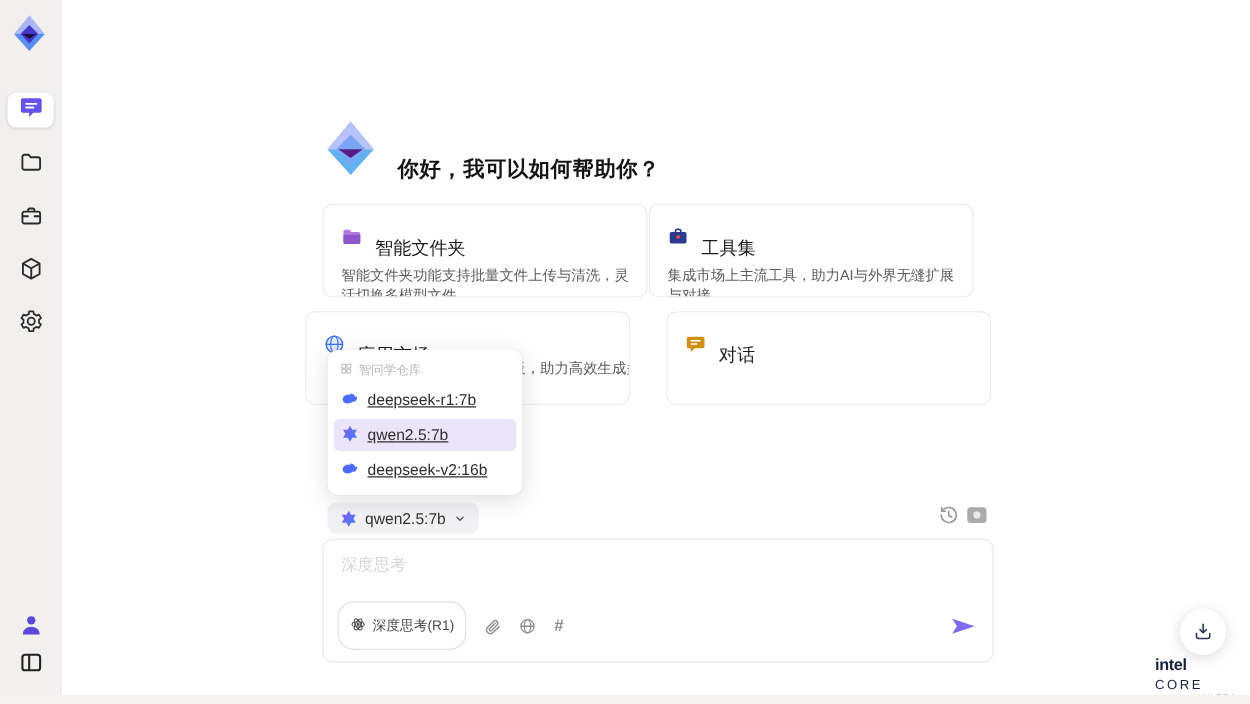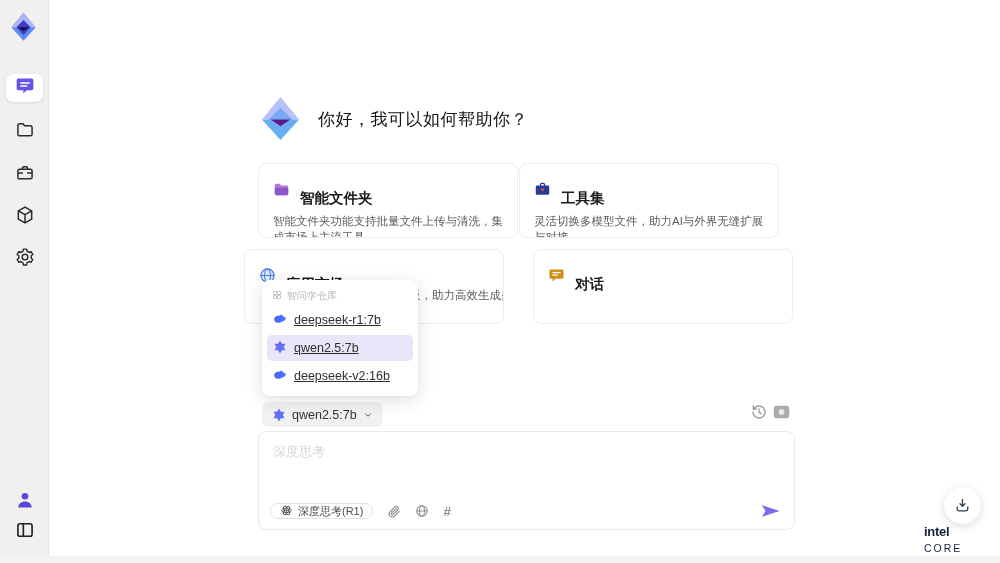--- a/index.html
+++ b/index.html
@@ -10,29 +10,29 @@
   .sidebar { position:absolute; left:0; top:0; width:49px; height:563px; background:#f1f0ee; border-right:1px solid #e7e6e4; }
   .logo-btn { position:absolute; left:8px; top:11px; width:31px; height:31px; }
   .nav-item { position:absolute; left:6px; width:37px; height:28px; display:flex; align-items:center; justify-content:center; border-radius:7px; cursor:pointer; }
   .nav-item svg { width:20px; height:20px; }
   .nav-chat  { top:74px; background:#fff; box-shadow:0 1px 3px rgba(0,0,0,.10); }
   .nav-folder{ top:118px; } .nav-brief{ top:161px; } .nav-cube{ top:203px; }
   .nav-gear  { top:245px; } .nav-user { top:488px; } .nav-panel{ top:518px; }
 
   
   .greet-logo { position:absolute; left:257px; top:95px; width:47px; height:47px; }
-  .greet-text { position:absolute; left:318px; top:108px; font-size:17px; font-weight:normal; color:#141414; letter-spacing:.5px; }
+  .greet-text { position:absolute; left:318px; top:124px; font-size:17px; font-weight:bold; color:#141414; letter-spacing:.5px; }
 
   
   .card { position:absolute; width:260px; height:75px; border:1px solid #ededec; border-radius:8px; background:#fff; padding:11px 14px; overflow:hidden; cursor:pointer; }
   .card1{ left:258px; top:163px; } .card2{ left:519px; top:163px; }
   .card3{ left:244px; top:249px; } .card4{ left:533px; top:249px; }
   .card-head { display:flex; align-items:center; gap:10px; }
   .card-head svg { width:17px; height:17px; flex:none; }
-  .card-title { font-size:14.5px; font-weight:bold; color:#1b1b1b;margin-top:14px; }
+  .card-title { font-size:14.5px; font-weight:normal; color:#1b1b1b;margin-top:14px; }
   .card-desc { margin-top:5px; font-size:11.5px; color:#5c5c5c; line-height:16px; }
   .card3 .card-desc { position:absolute; left:141px; top:37px; white-space:nowrap; margin:0; }
 
   
   .dropdown { position:absolute; left:262px; top:280px; width:156px; background:#fff; border-radius:8px;
               box-shadow:0 4px 18px rgba(0,0,0,.13), 0 0 1px rgba(0,0,0,.08); padding:5px 5px 7px; z-index:5; }
   .dd-header { display:flex; align-items:center; gap:5px; padding:4px 5px 2px; font-size:10px; color:#b8b8b8; }
   .dd-header svg { width:10px; height:10px; }
   .dd-item { display:flex; align-items:center; gap:7px; padding:0 6px; height:26px; border-radius:5px;
              font-size:12.5px; color:#2e2e2e; margin-top:2px; cursor:pointer;text-decoration:underline; }
@@ -47,21 +47,21 @@
 
   
   .hist-btn   { position:absolute; left:751px; top:404px; width:16px; height:16px; cursor:pointer; }
   .screen-btn { position:absolute; left:773px; top:405px; width:17px; height:14px; cursor:pointer; }
   .hist-btn svg, .screen-btn svg { width:100%; height:100%; }
 
   
   .input-box { position:absolute; left:258px; top:431px; width:537px; height:99px; border:1px solid #eaeaea; border-radius:8px; background:#fff; }
   .placeholder { position:absolute; left:14px; top:11px; font-size:13px; color:#d6d6d6; }
   .input-toolbar { position:absolute; left:11px; right:13px; bottom:9px; display:flex; align-items:center; }
-  .deep-pill { display:flex; align-items:center; gap:5px; height:16px; padding:0 9px; border:1px solid #e2e2e2;
+  .deep-pill { display:flex; align-items:center; gap:5px; height:39px; padding:0 9px; border:1px solid #e2e2e2;
                border-radius:13px; font-size:11px; color:#4b4b4b; cursor:pointer; background:#fff; white-space:nowrap; }
   .deep-pill svg { width:13px; height:13px; }
   .tool-icon { margin-left:14px; display:flex; align-items:center; color:#8f8f8f; cursor:pointer; }
   .tool-icon svg { width:14px; height:14px; }
   .hash-glyph { font-size:13.5px; font-weight:bold; color:#8f8f8f; }
   .send-btn { margin-left:auto; width:21px; height:18px; cursor:pointer; }
   .send-btn svg { width:100%; height:100%; }
 
   
   .fab { position:absolute; left:944px; top:487px; width:37px; height:37px; border-radius:50%; background:#fff;
@@ -160,35 +160,35 @@
   <div class="card card1">
     <div class="card-head">
       <span>
         <svg viewBox="0 0 24 24">
           <path d="M2.5 6a2 2 0 0 1 2-2h5l2 2.5h8a2 2 0 0 1 2 2V18a2 2 0 0 1-2 2h-15a2 2 0 0 1-2-2z" fill="#b478dd"></path>
           <path d="M2.5 9.5h19V18a2 2 0 0 1-2 2h-15a2 2 0 0 1-2-2z" fill="#8d56c9"></path>
         </svg>
       </span>
       <span class="card-title">智能文件夹</span>
     </div>
-    <div class="card-desc">智能文件夹功能支持批量文件上传与清洗，集成市场上主流工具</div>
+    <div class="card-desc">智能文件夹功能支持批量文件上传与清洗，灵活切换多模型文件</div>
   </div>
 
   <div class="card card2">
     <div class="card-head">
       <span>
         <svg viewBox="0 0 24 24">
           <path d="M9 7V5.5A2 2 0 0 1 11 3.5h2a2 2 0 0 1 2 2V7" fill="none" stroke="#2b3a8f" stroke-width="1.8"></path>
           <rect x="2.5" y="6.5" width="19" height="13" rx="2" fill="#2b3a8f"></rect>
           <rect x="10" y="10.5" width="4" height="3.4" rx=".7" fill="#e05050"></rect>
         </svg>
       </span>
       <span class="card-title">工具集</span>
     </div>
-    <div class="card-desc">灵活切换多模型文件，助力AI与外界无缝扩展与对接</div>
+    <div class="card-desc">集成市场上主流工具，助力AI与外界无缝扩展与对接</div>
   </div>
 
   <div class="card card3">
     <div class="card-head">
       <span>
         <svg viewBox="0 0 24 24">
           <circle cx="12" cy="12" r="9.3" fill="#dce9fc" stroke="#3f72e8" stroke-width="1.6"></circle>
           <ellipse cx="12" cy="12" rx="4.2" ry="9.3" fill="none" stroke="#3f72e8" stroke-width="1.3"></ellipse>
           <path d="M2.7 12h18.6" stroke="#3f72e8" stroke-width="1.3"></path>
         </svg>

